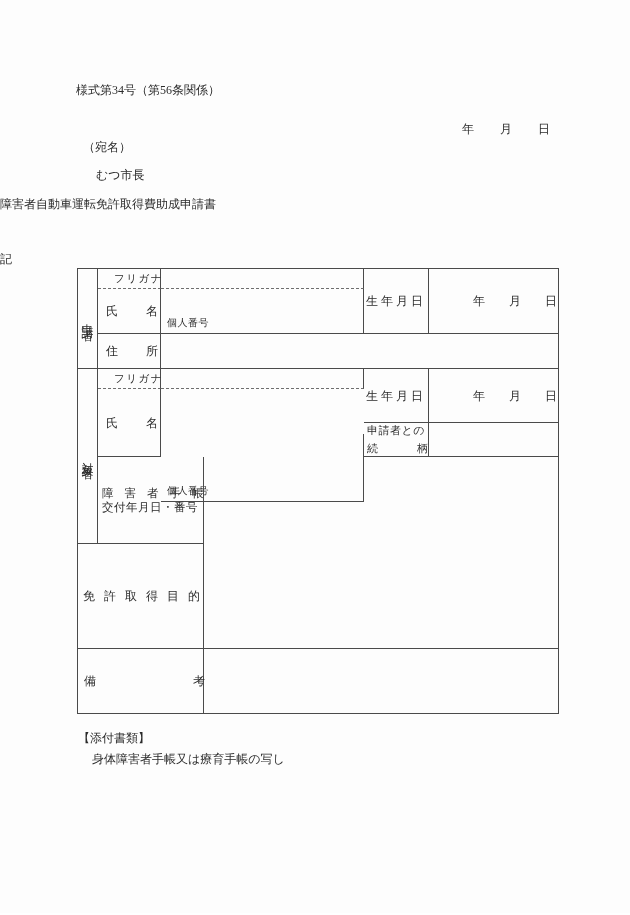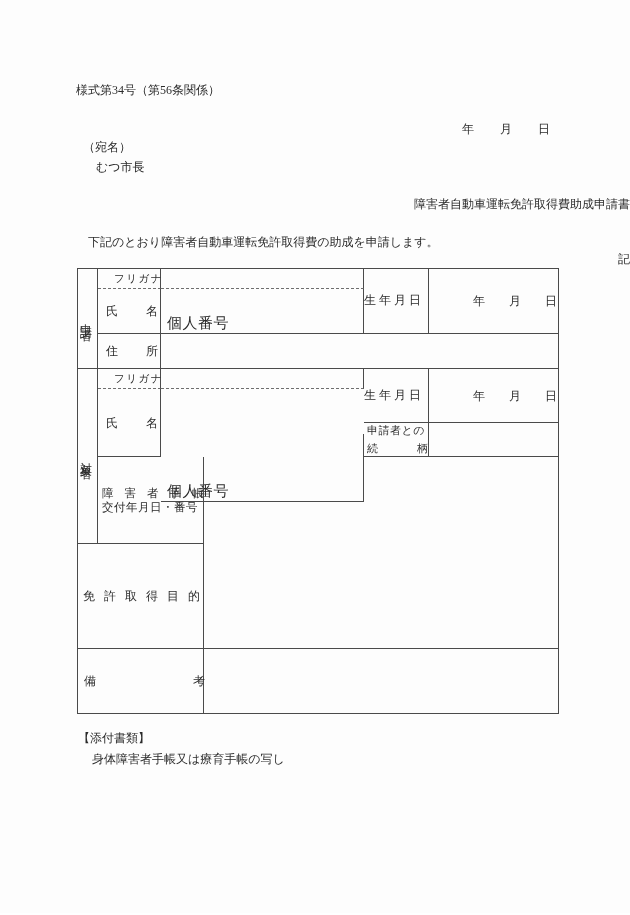--- a/index.html
+++ b/index.html
@@ -9,59 +9,58 @@
     --paper:#fdfdfd;
   }
   html,body{margin:0;padding:0;}
   body{
     width:630px;height:915px;background:#fff;
     font-family:"Liberation Serif","DejaVu Serif",serif;
     color:var(--ink);
   }
   .page{position:relative;width:630px;height:913px;background:var(--paper);overflow:hidden;}
   .abs{position:absolute;white-space:nowrap;font-size:12px;line-height:13px;}
-  .center{text-align:right;}
+  .center{text-align:left;}
   
   .ftable{position:absolute;left:77px;top:268px;width:480px;height:444px;
           border:1px solid var(--line);box-sizing:content-box;}
   .cell{position:absolute;box-sizing:border-box;font-size:12px;line-height:14px;
         display:flex;align-items:center;overflow:visible;}
   .cell span{white-space:nowrap;}
   .br{border-right:1px solid var(--line);}
   .bb{border-bottom:1px solid var(--line);}
   .bbd{border-bottom:1px dashed var(--dash);}
-  .vwrap{font-family:Liberation Mono, monospace;}
+  .vwrap{justify-content:center;}
   .vtext{writing-mode:vertical-rl;letter-spacing:3px;font-size:12px;}
   .col{flex-direction:column;align-items:flex-start;justify-content:center;}
   .fs10{font-size:10.5px;margin-left:10px;}
   .fs11{font-size:11px;}
   .fs115{font-size:11.5px;}
   .ls1{letter-spacing:1.5px;}
   .ls3{letter-spacing:3px;}
   .ls9{letter-spacing:9px;}
   .ls11{letter-spacing:11px;}
   .ls24{letter-spacing:24px;}
   .ls26{letter-spacing:26px;}
   .ls28{letter-spacing:28px;}
   .ls39{letter-spacing:39px;}
   .ls97{letter-spacing:97px;text-align:right;}
-  .pnum{position:absolute;left:6px;bottom:3px;font-size:15px;letter-spacing:0.5px;}
+  .pnum{position:absolute;left:6px;bottom:3px;font-size:10px;letter-spacing:0.5px;}
   .rel{position:relative;}
 </style>
 </head>
 <body>
 
 <div class="page">
 
   <div class="abs" style="left:76px;top:84px">様式第34号（第56条関係）</div>
   <div class="abs ls26" style="left:462px;top:123px">年月日</div>
   <div class="abs" style="left:83px;top:141px">（宛名）</div>
-  <div class="abs" style="left:96px;top:161px">むつ市長</div>
+  <div class="abs" style="left:96px;top:169px">むつ市長</div>
   <div class="abs center" style="left:0;top:198px;width:630px">障害者自動車運転免許取得費助成申請書</div>
-  <div class="abs" style="left:88px;top:236px">下記のとおり障害者自動車運転免許取得費の助成を申請します。</div>
   <div class="abs center" style="left:0;top:253px;width:630px">記</div>
 
   <div class="ftable">
 
     <div class="cell br bb vwrap" style="left:0;top:0;width:20px;height:100px">
       <span class="vtext">申請者</span>
     </div>
 
     <div class="cell br bbd" style="left:20px;top:0;width:63px;height:20px;padding-left:6px">
       <span class="fs10 ls1">フリガナ</span>

